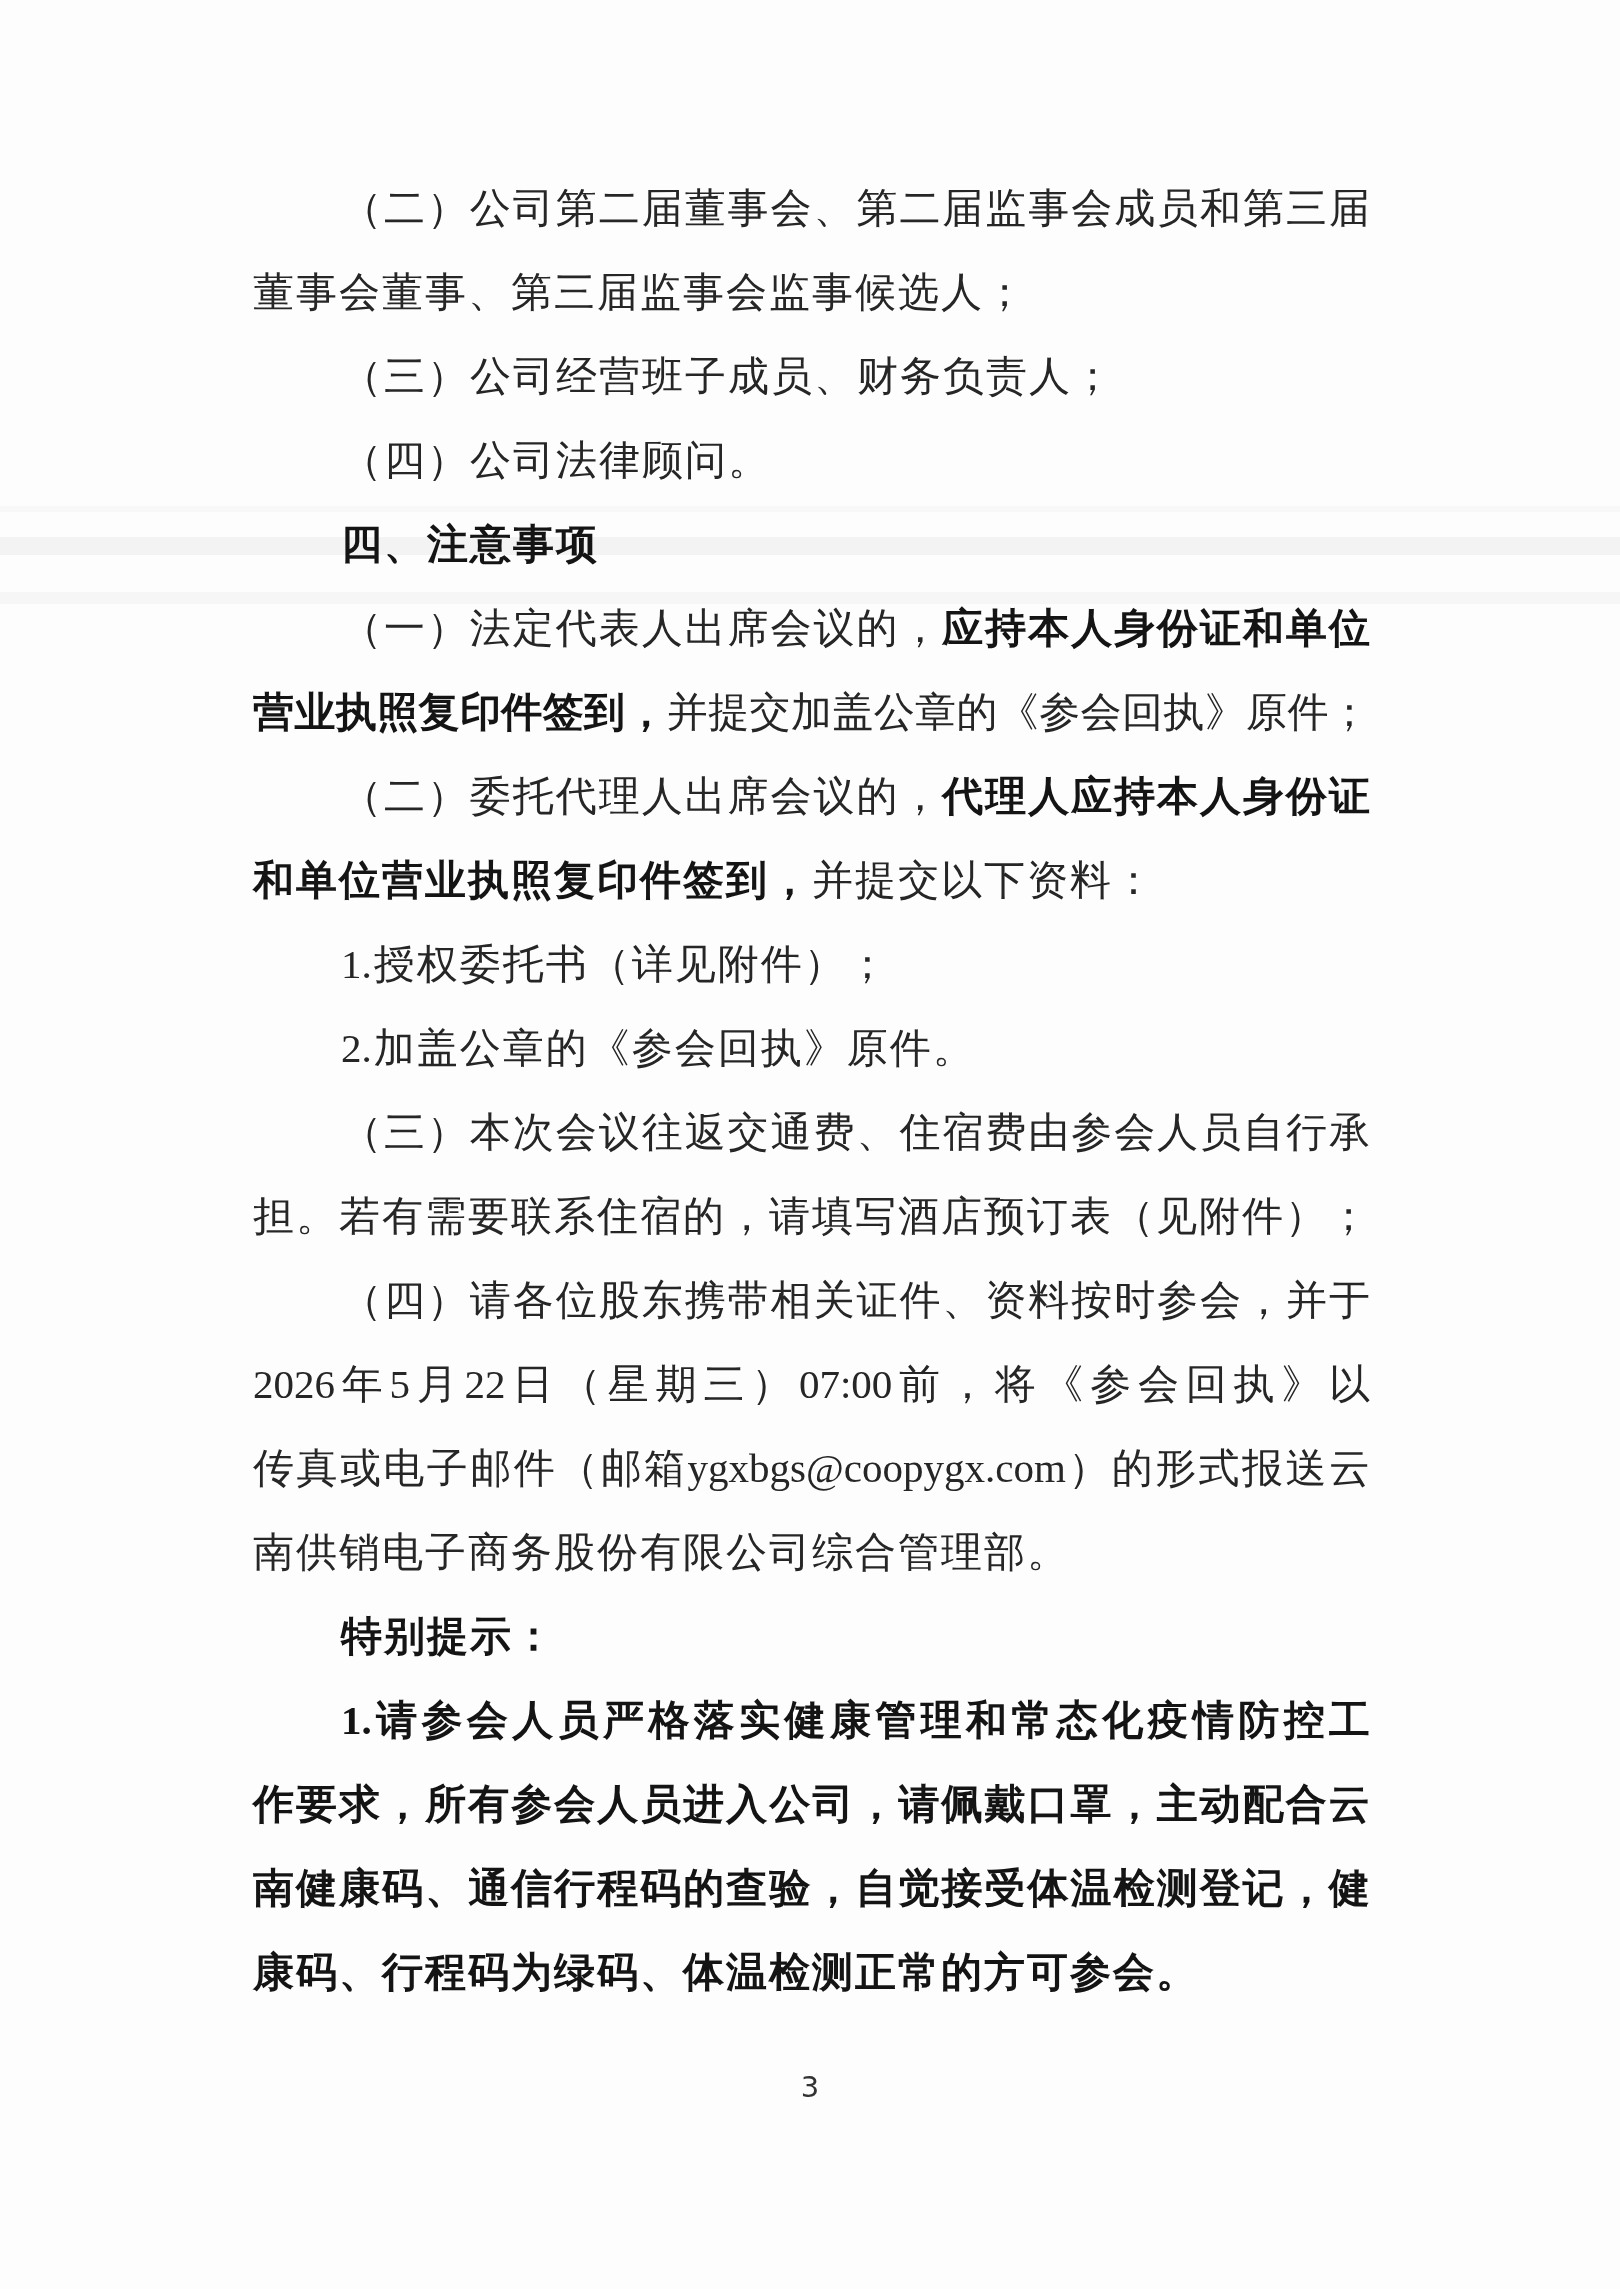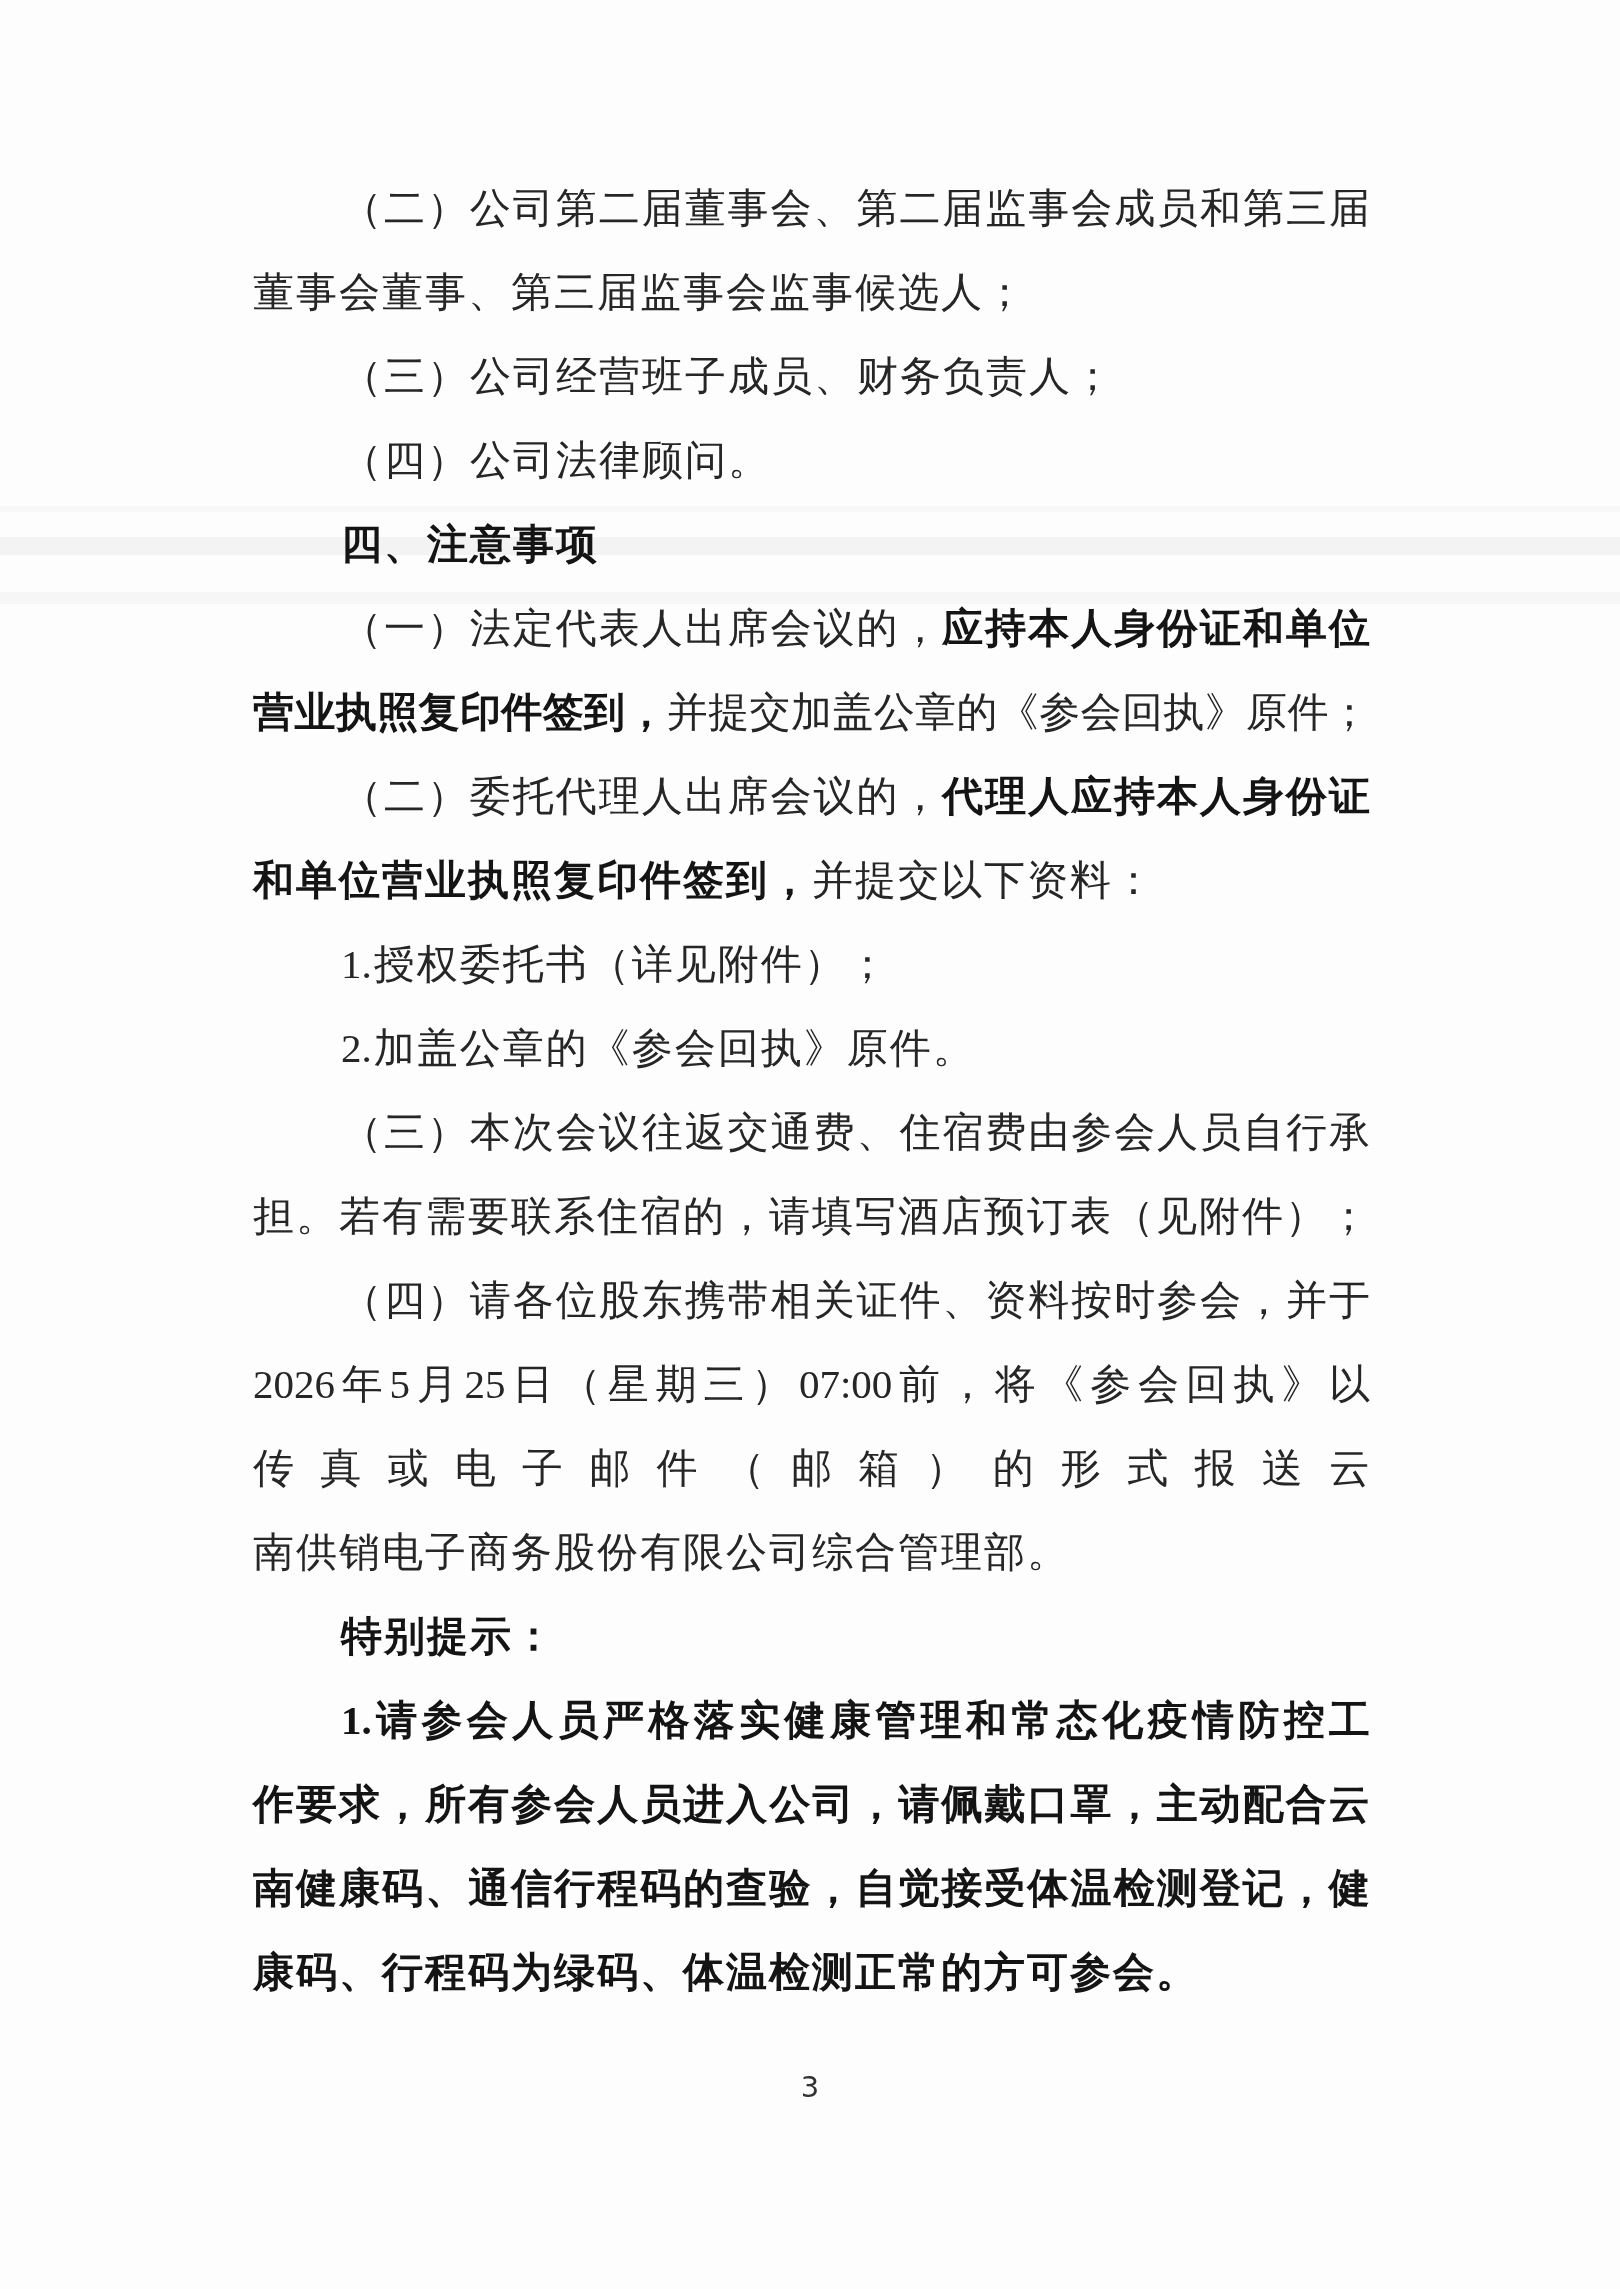--- a/index.html
+++ b/index.html
@@ -366,21 +366,21 @@
         <span class="tok">会</span>
         <span class="tok">，</span>
         <span class="tok">并</span>
         <span class="tok">于</span>
       </div>
       <div class="line justify">
         <span class="tok">2026</span>
         <span class="tok">年</span>
         <span class="tok">5</span>
         <span class="tok">月</span>
-        <span class="tok">25</span>
+        <span class="tok">22</span>
         <span class="tok">日</span>
         <span class="tok">（</span>
         <span class="tok">星</span>
         <span class="tok">期</span>
         <span class="tok">三</span>
         <span class="tok">）</span>
         <span class="tok">07:00</span>
         <span class="tok">前</span>
         <span class="tok">，</span>
         <span class="tok">将</span>
@@ -396,20 +396,21 @@
         <span class="tok">传</span>
         <span class="tok">真</span>
         <span class="tok">或</span>
         <span class="tok">电</span>
         <span class="tok">子</span>
         <span class="tok">邮</span>
         <span class="tok">件</span>
         <span class="tok">（</span>
         <span class="tok">邮</span>
         <span class="tok">箱</span>
+        <span class="tok">ygxbgs@coopygx.com</span>
         <span class="tok">）</span>
         <span class="tok">的</span>
         <span class="tok">形</span>
         <span class="tok">式</span>
         <span class="tok">报</span>
         <span class="tok">送</span>
         <span class="tok">云</span>
       </div>
       <div class="line">
         <span class="tok">南</span>

